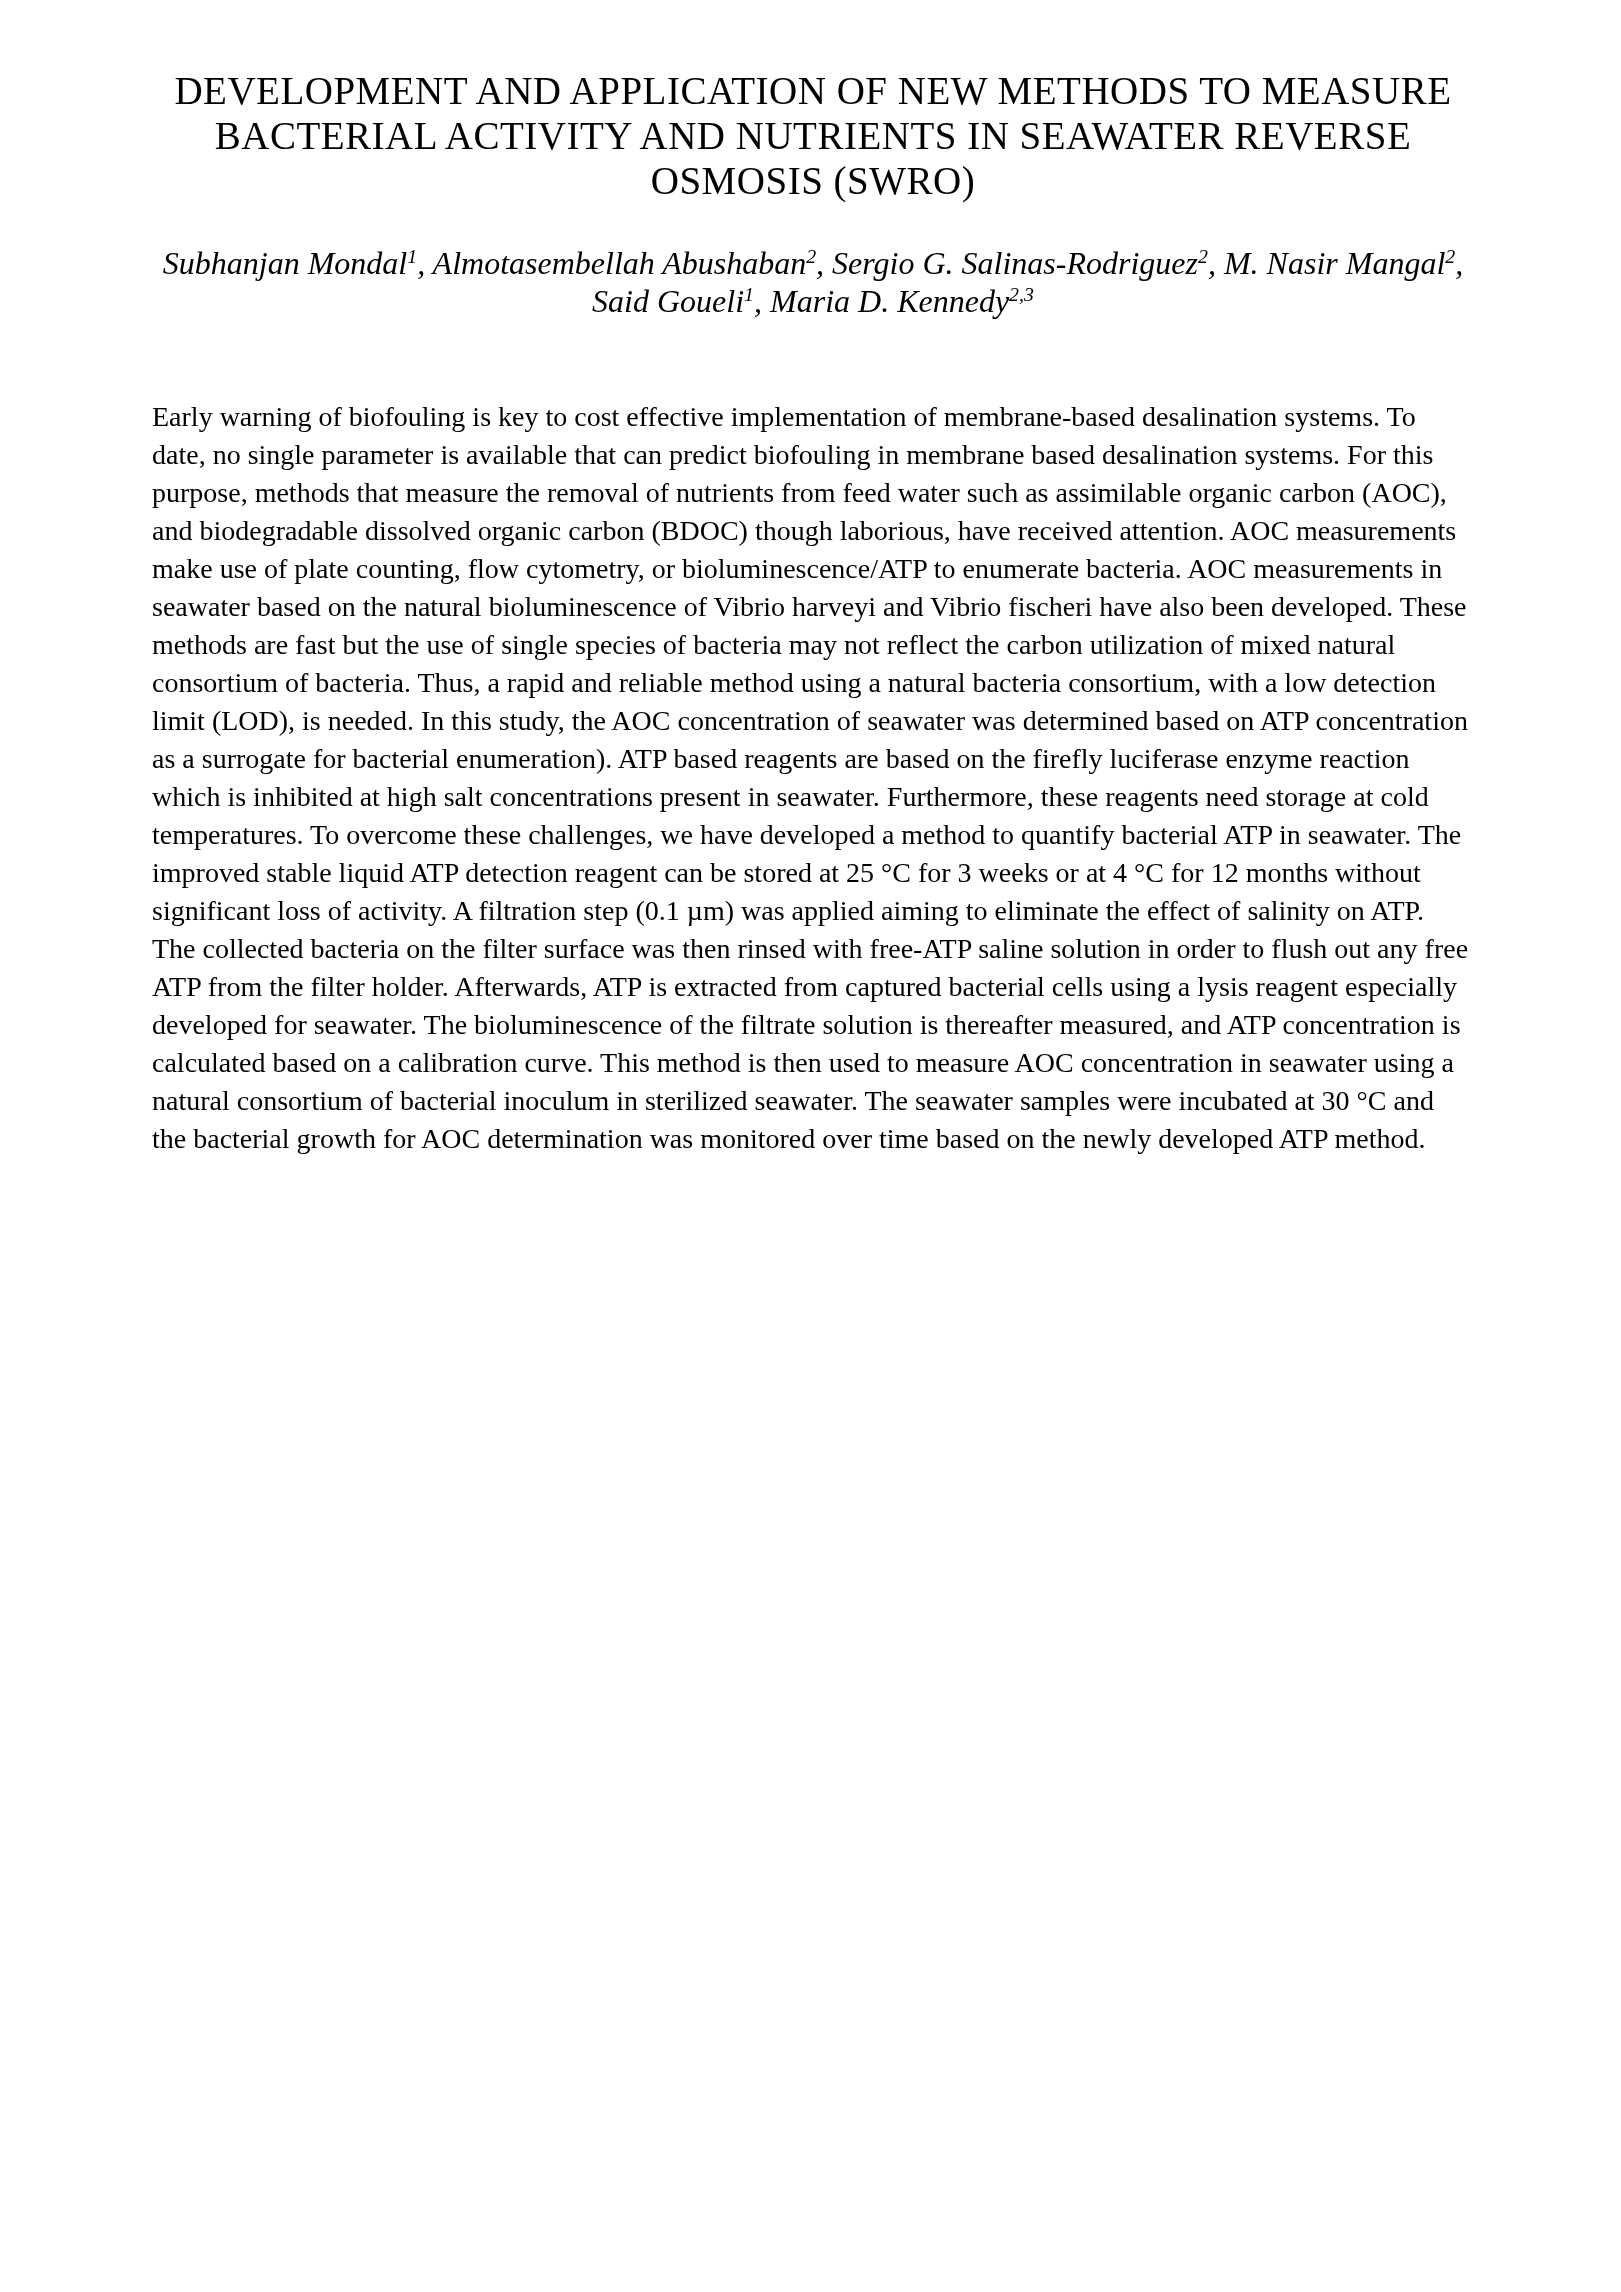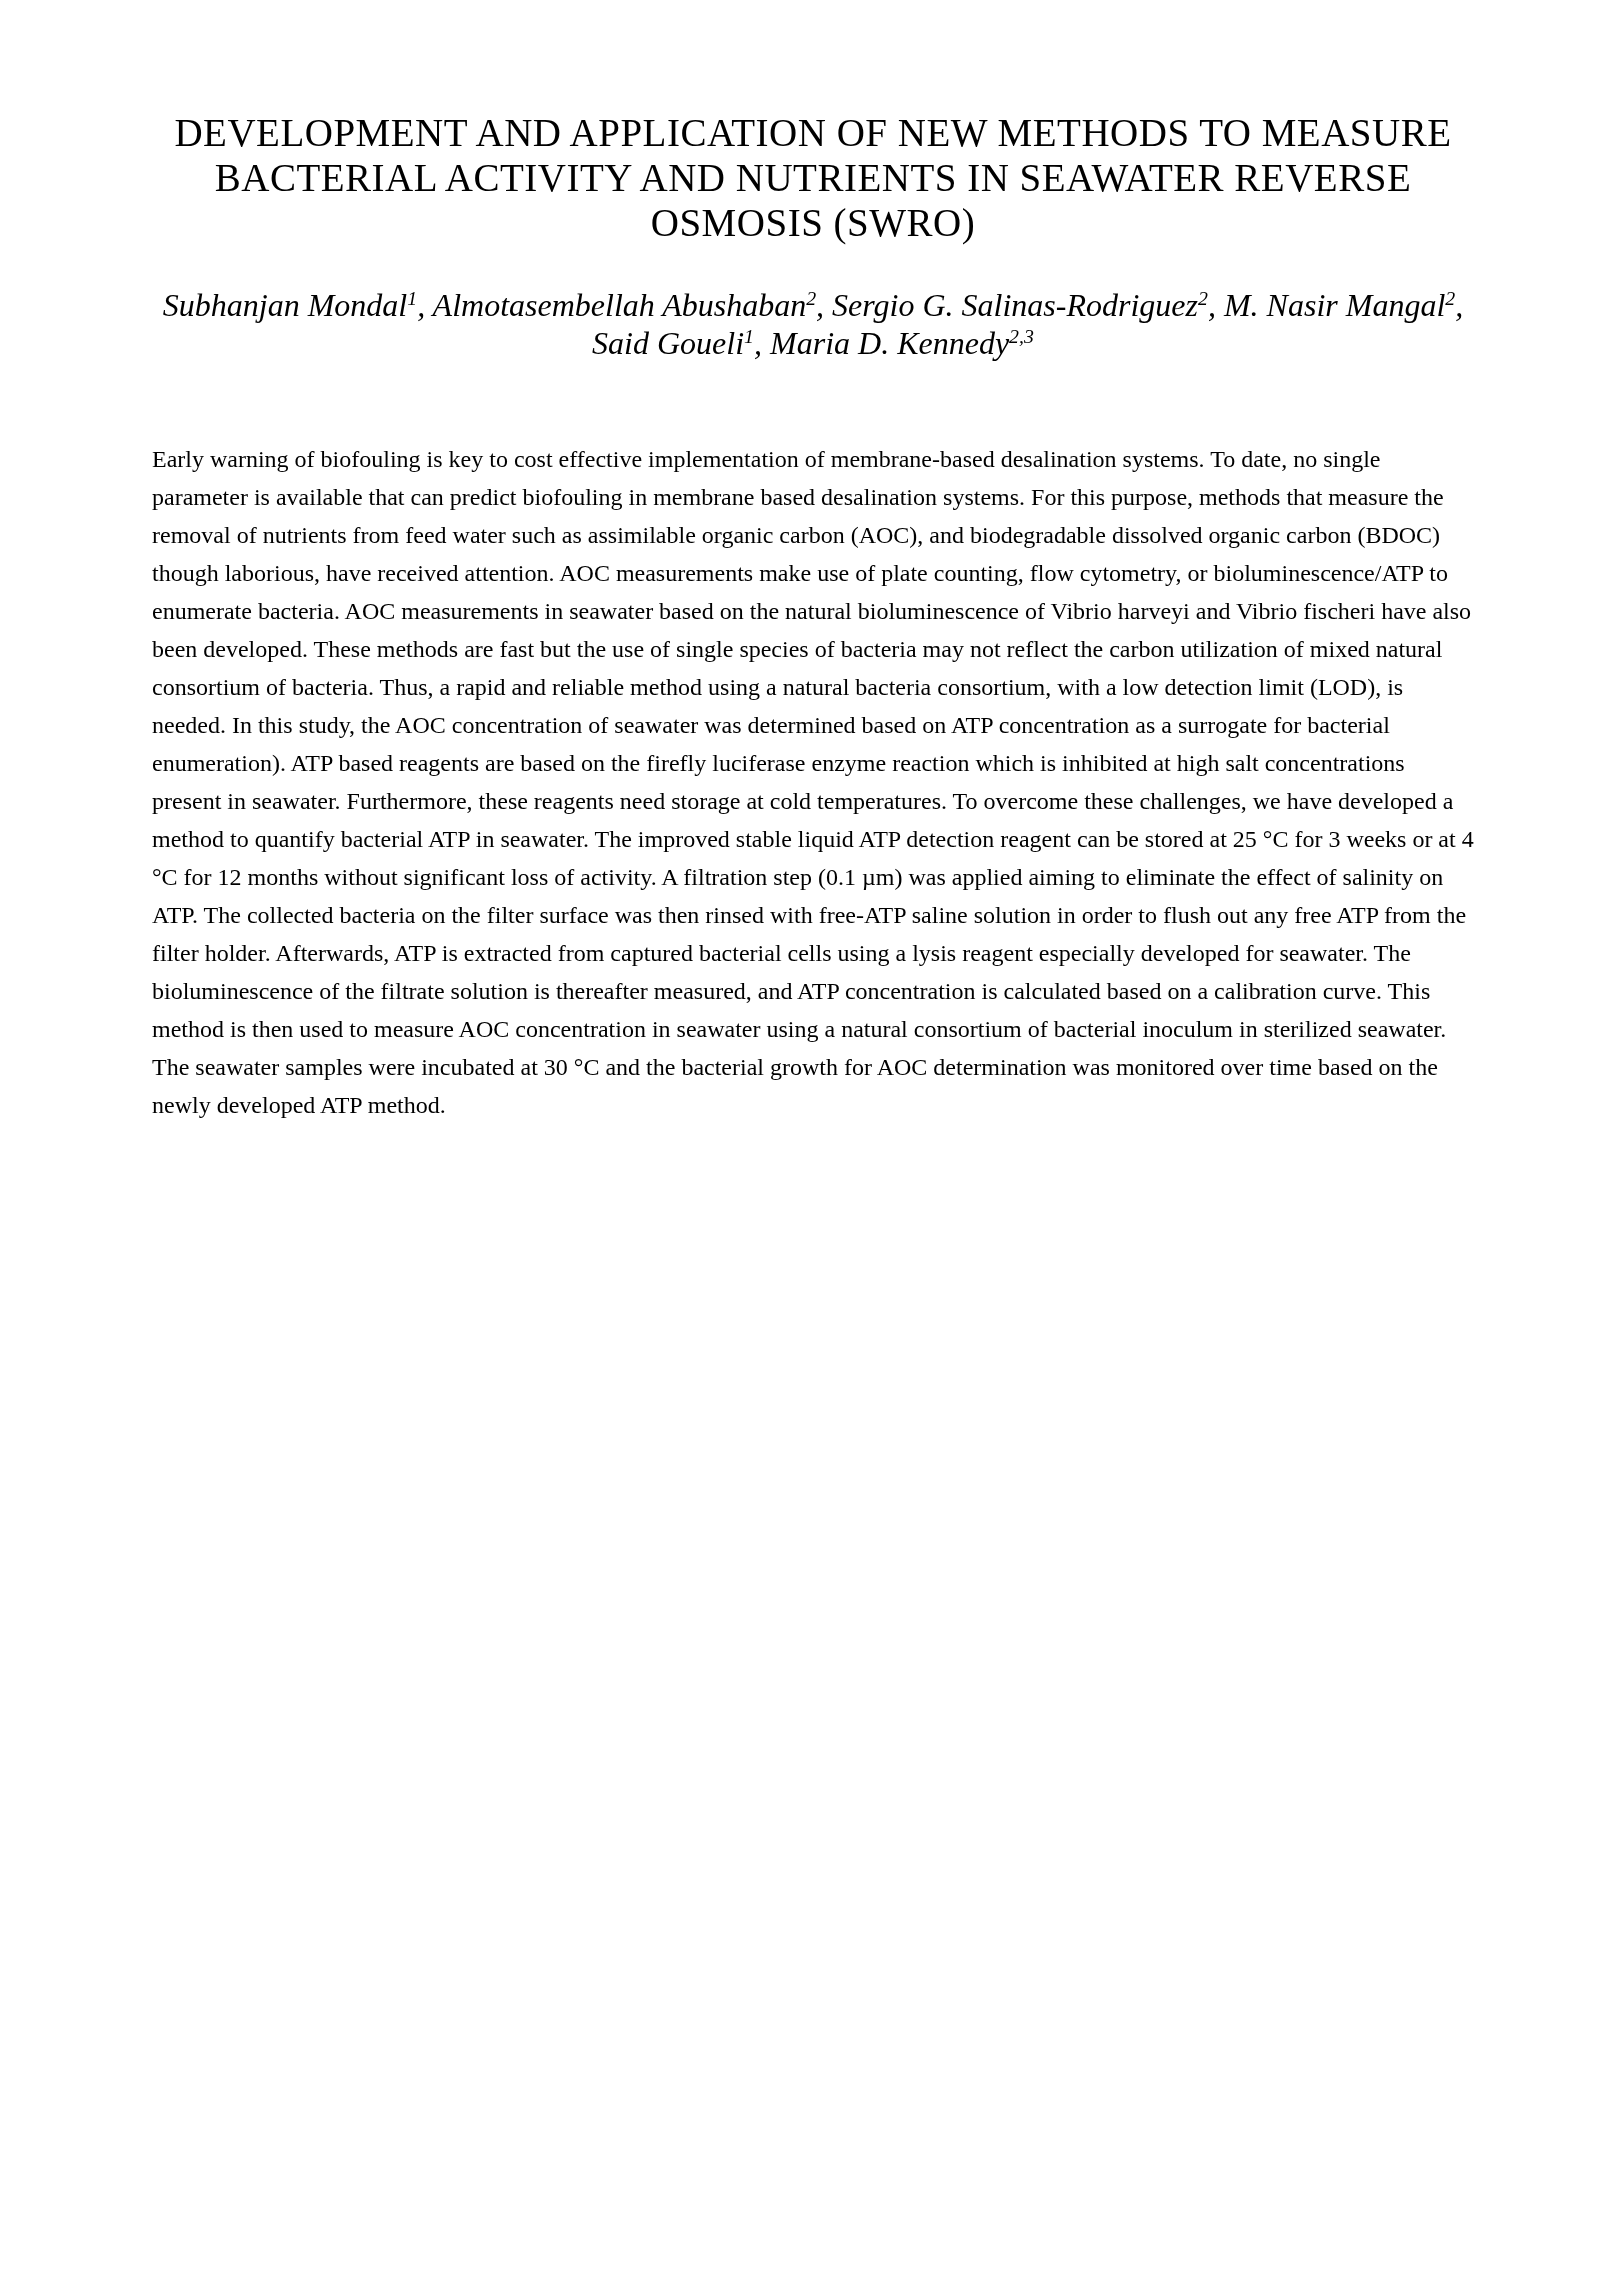--- a/index.html
+++ b/index.html
@@ -11,21 +11,21 @@
     width: 1621px;
     height: 2293px;
     font-family: "Liberation Serif", "DejaVu Serif", serif;
     color: #000000;
     -webkit-font-smoothing: antialiased;
   }
   .page {
     box-sizing: border-box;
     width: 1621px;
     height: 2293px;
-    padding: 110px 147px 0 152px;
+    padding: 68px 147px 0 152px;
     background: #ffffff;
     overflow: hidden;
   }
   .title {
     margin: 0 auto;
     max-width: 1323px;
     font-size: 39px;
     line-height: 45px;
     font-weight: normal;
     text-align: center;
@@ -52,21 +52,21 @@
   .section-heading {
     margin: 39px 0 0 0;
     font-size: 39px;
     line-height: 45px;
     font-weight: normal;
     letter-spacing: 1px;
   }
   .body-text {
     margin: 0;
     max-width: 1325px;
-    font-size: 24px;
+    font-size: 28px;
     line-height: 38px;
     text-align: left;
   }
   sup.sp {
     font-size: 0.62em;
     line-height: 0;
     vertical-align: baseline;
     position: relative;
     top: -0.55em;
   }

